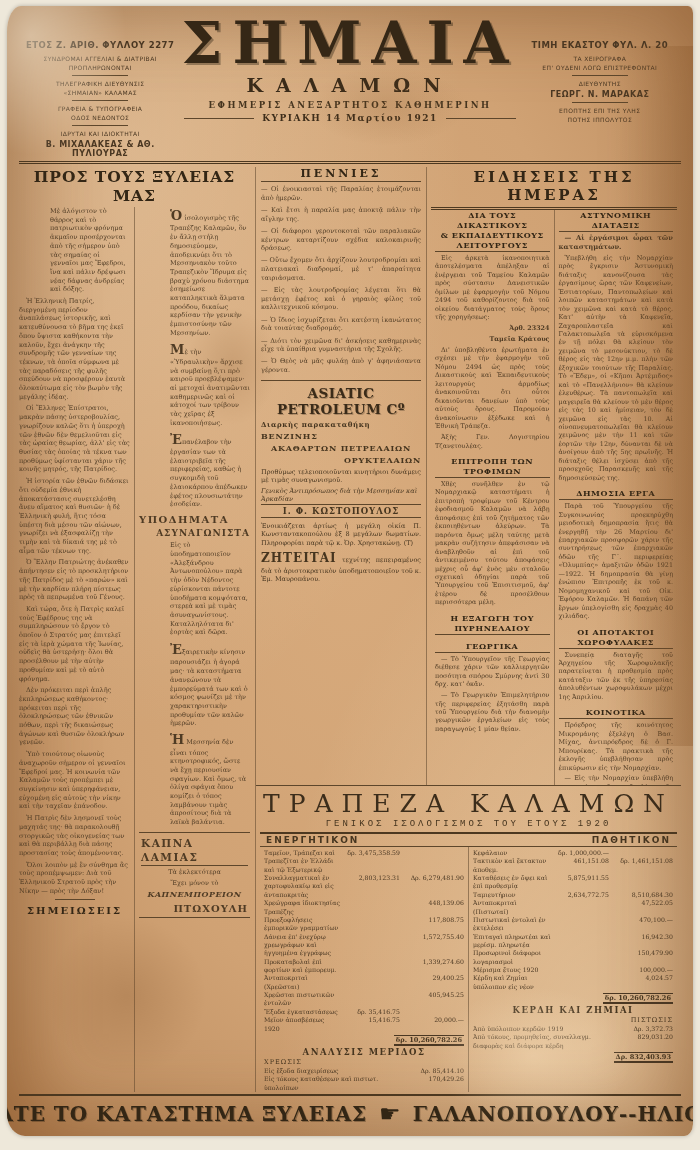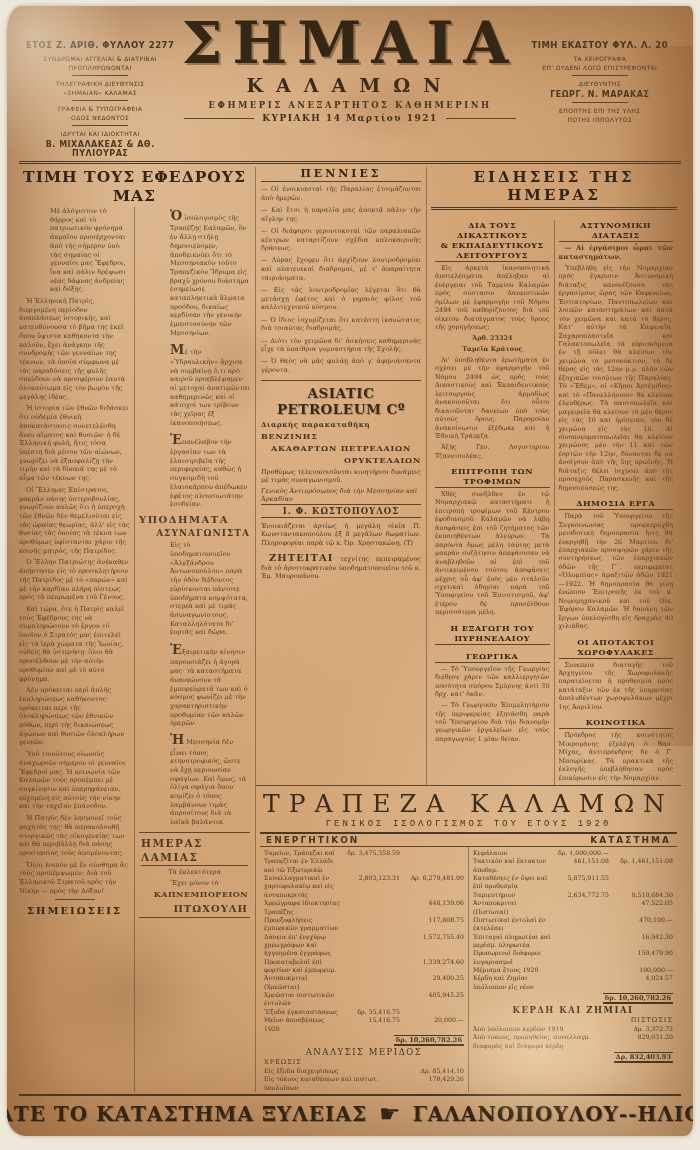--- a/index.html
+++ b/index.html
@@ -55,21 +55,21 @@
   #left-flow p.nodent{text-indent:0;margin-left:31px;}
   #left-flow .orn{border:none;border-top:1px solid #5d462b;width:40px;margin:4px auto;}
   #left-flow h3{font-size:10px;font-weight:bold;letter-spacing:2px;text-align:center;margin:4px 0 3px;color:#33261553;color:#332615;}
   #left-flow p.drop::first-letter{font-size:13px;font-weight:bold;}
   .adblock{break-inside:avoid;margin:4px 0;}
   .adblock .t1{font-size:10px;font-weight:bold;letter-spacing:1.5px;text-align:left;}
   .adblock .t2{font-size:9px;font-weight:bold;letter-spacing:1px;text-align:right;margin:1px 0 2px;}
   #tobacco{border:1px solid #5d462b;border-left:none;border-right:none;padding:3px 2px 2px;break-inside:avoid;margin-top:5px;}
   #tobacco .tt{font-size:10.5px;font-weight:bold;letter-spacing:1.5px;border-bottom:1px solid #5d462b;display:inline-block;padding-bottom:1px;}
   #tobacco .tl{font-size:6.5px;text-align:center;margin-top:2px;}
-  #tobacco .tn{font-size:8px;font-weight:bold;text-align:right;margin-top:2px;letter-spacing:.5px;}
+  #tobacco .tn{font-size:8px;font-weight:bold;text-align:center;margin-top:2px;letter-spacing:.5px;font-style:italic;}
   #tobacco .to{font-size:10px;font-weight:bold;text-align:right;letter-spacing:1px;margin-top:2px;}
 
   
   #right-area{flex:1;display:flex;flex-direction:column;border-left:1px solid rgba(93,70,43,.55);overflow:hidden;}
   #news-row{display:flex;height:618px;overflow:hidden;}
 
   
   #mid{width:170px;padding:0 5px;overflow:hidden;}
   #pennies-title{font-size:11px;font-weight:bold;letter-spacing:3px;text-align:center;color:#332615;
     border-bottom:1px solid #5d462b;padding-bottom:1px;margin-bottom:3px;}
@@ -78,35 +78,35 @@
   #petro-name{font-size:13.5px;font-weight:bold;letter-spacing:.5px;text-align:center;color:#3a2b19;
     font-family:"DejaVu Serif", serif; text-shadow:1px 1px 0 rgba(58,43,25,.3);}
   #petro-sub{font-size:7px;font-weight:bold;text-align:left;margin-top:3px;letter-spacing:.6px;}
   .petro-item{font-size:8px;font-weight:bold;letter-spacing:.8px;margin-top:2px;}
   .pi2{text-align:center;}
   .pi3{text-align:right;}
   #petro-note{font-size:6.5px;line-height:1.3;text-align:justify;margin-top:3px;}
   #agent-label{font-size:6.5px;text-align:left;margin-top:2px;font-style:italic;}
   #agent-name{font-size:8.5px;font-weight:bold;text-align:center;letter-spacing:1px;margin-top:1px;border-top:1px solid #5d462b;border-bottom:1px solid #5d462b;padding:1px 0;}
   #rent-note,#wanted-note{font-size:6.5px;line-height:1.3;text-align:justify;margin-top:4px;}
-  #wanted-note b{font-size:10px;letter-spacing:1px;margin-left:8px;}
+  #wanted-note b{font-size:12px;letter-spacing:1px;}
 
   
   #news{flex:1;padding:0 4px;display:flex;flex-direction:column;overflow:hidden;border-left:1px solid rgba(93,70,43,.55);}
   #news-banner{font-size:15px;font-weight:900;letter-spacing:3px;text-align:center;color:#33261547;color:#332615;
     border-bottom:3px double #4c3820;padding:1px 0 3px;}
-  #news-cols{flex:1;display:flex;overflow:hidden;margin-top:10px;}
+  #news-cols{flex:1;display:flex;overflow:hidden;margin-top:0;}
   .news-col{flex:1;padding:0 4px;overflow:hidden;}
   .news-col + .news-col{border-left:1px solid rgba(93,70,43,.55);}
   .nsec{margin-bottom:6px;}
   .nsec h4{font-size:8px;font-weight:bold;letter-spacing:.6px;text-align:center;color:#33261543;color:#332615;
     border-bottom:1px solid #5d462b;padding-bottom:1px;margin-bottom:2px;line-height:1.25;}
   .nsec .lead{font-size:6.8px;font-weight:bold;text-align:justify;margin:0 0 2px;}
   .nsec p{font-size:6.4px;line-height:1.32;text-align:justify;margin:0 0 2.5px;color:#4f3b24;text-indent:6px;}
-  .nsec p.cb{text-align:center;font-weight:bold;text-indent:0;}
+  .nsec p.cb{text-align:right;font-weight:bold;text-indent:0;}
 
   
   #bank{flex:1;border-top:1px solid #5d462b;padding:3px 4px 0;overflow:hidden;}
   #bank-title{font-size:25px;letter-spacing:9px;text-align:center;color:#3c2d1b;font-weight:normal;}
   #bank-sub{font-size:9px;letter-spacing:3px;text-align:center;margin-top:1px;color:#46351f;font-family:Liberation Mono, monospace;}
   #bank-head{display:flex;border-top:2px solid #4c3820;border-bottom:1px solid #5d462b;margin-top:3px;font-family:"DejaVu Sans", sans-serif;justify-content:flex-end;}
   #bank-head div{flex:1;font-size:9px;font-weight:bold;letter-spacing:2px;padding:1px 6px;}
   #bank-head .r{text-align:right;}
   #bank-body{display:flex;}
   .bpane{flex:1;padding:2px 4px;}
@@ -170,58 +170,58 @@
       <div class="name">ΓΕΩΡΓ. Ν. ΜΑΡΑΚΑΣ</div>
       <div class="sep"></div>
       <div class="tiny">ΕΠΟΠΤΗΣ ΕΠΙ ΤΗΣ ΥΛΗΣ</div>
       <div class="tiny">ΠΟΤΗΣ ΙΠΠΟΛΥΤΟΣ</div>
     </div>
   </div>
 
   <div id="main">
 
     <div id="left">
-      <h1 id="lead-headline">ΤΙΜΗ ΤΟΥΣ ΕΦΕΔΡΟΥΣ ΜΑΣ</h1>
+      <h1 id="lead-headline">ΠΡΟΣ ΤΟΥΣ ΞΥΛΕΙΑΣ ΜΑΣ</h1>
       <div id="left-flow">
           <p class="nodent">Μὲ ἀλόγιστον τὸ θάρρος καὶ τὸ πατριωτικὸν φρόνημα ἀκμαῖον προσέρχονται ἀπὸ τῆς σήμερον ὑπὸ τὰς σημαίας οἱ γενναῖοι μας Ἔφεδροι, ἵνα καὶ πάλιν δρέψωσι νέας δάφνας ἀνδρείας καὶ δόξης.</p>
           <p>Ἡ Ἑλληνικὴ Πατρίς, διεργομένη περίοδον ἀναπλάσεως ἱστορικῆς, καὶ κατευθύνουσα τὸ βῆμα της ἐκεῖ ὅπου ὕψιστα καθήκοντα τὴν καλοῦν, ἔχει ἀνάγκην τῆς συνδρομῆς τῶν γενναίων της τέκνων, τὰ ὁποῖα σύμφωνα μὲ τὰς παραδόσεις τῆς φυλῆς σπεύδουν νὰ προσφέρουν ἑαυτὰ ὁλοκαύτωμα εἰς τὸν βωμὸν τῆς μεγάλης ἰδέας.</p>
+          <p>Οἱ Ἕλληνες Ἐπίστρατοι, μακρὰν πάσης ὑστεροβουλίας, γνωρίζουν καλῶς ὅτι ἡ ὑπεροχὴ τῶν ἐθνῶν δὲν θεμελιοῦται εἰς τὰς ὡραίας θεωρίας, ἀλλ' εἰς τὰς θυσίας τὰς ὁποίας τὰ τέκνα των προθύμως ὑφίστανται χάριν τῆς κοινῆς μητρός, τῆς Πατρίδος.</p>
           <p>Ἡ ἱστορία τῶν ἐθνῶν διδάσκει ὅτι οὐδεμία ἐθνικὴ ἀποκατάστασις συνετελέσθη ἄνευ αἵματος καὶ θυσιῶν· ἡ δὲ Ἑλληνικὴ φυλή, ἥτις τόσα ὑπέστη διὰ μέσου τῶν αἰώνων, γνωρίζει νὰ ἐξασφαλίζῃ τὴν τιμὴν καὶ τὰ δίκαιά της μὲ τὸ αἷμα τῶν τέκνων της.</p>
-          <p>Οἱ Ἕλληνες Ἐπίστρατοι, μακρὰν πάσης ὑστεροβουλίας, γνωρίζουν καλῶς ὅτι ἡ ὑπεροχὴ τῶν ἐθνῶν δὲν θεμελιοῦται εἰς τὰς ὡραίας θεωρίας, ἀλλ' εἰς τὰς θυσίας τὰς ὁποίας τὰ τέκνα των προθύμως ὑφίστανται χάριν τῆς κοινῆς μητρός, τῆς Πατρίδος.</p>
           <p>Ὁ Ἕλλην Πατριώτης ἀνέκαθεν ἀπήντησεν εἰς τὸ προσκλητήριον τῆς Πατρίδος μὲ τὸ «παρών» καὶ μὲ τὴν καρδίαν πλήρη πίστεως πρὸς τὰ πεπρωμένα τοῦ Γένους.</p>
           <p>Καὶ τώρα, ὅτε ἡ Πατρὶς καλεῖ τοὺς Ἐφέδρους της νὰ συμπληρώσουν τὸ ἔργον τὸ ὁποῖον ὁ Στρατός μας ἐπιτελεῖ εἰς τὰ ἱερὰ χώματα τῆς Ἰωνίας, οὐδεὶς θὰ ὑστερήσῃ· ὅλοι θὰ προσέλθουν μὲ τὴν αὐτὴν προθυμίαν καὶ μὲ τὸ αὐτὸ φρόνημα.</p>
           <p>Δὲν πρόκειται περὶ ἁπλῆς ἐκπληρώσεως καθήκοντος· πρόκειται περὶ τῆς ὁλοκληρώσεως τῶν ἐθνικῶν πόθων, περὶ τῆς δικαιώσεως ἀγώνων καὶ θυσιῶν ὁλοκλήρων γενεῶν.</p>
           <p>Ὑπὸ τοιούτους οἰωνοὺς ἀναχωροῦν σήμερον οἱ γενναῖοι Ἔφεδροί μας. Ἡ κοινωνία τῶν Καλαμῶν τοὺς προπέμπει μὲ συγκίνησιν καὶ ὑπερηφάνειαν, εὐχομένη εἰς αὐτοὺς τὴν νίκην καὶ τὴν ταχεῖαν ἐπάνοδον.</p>
           <p>Ἡ Πατρὶς δὲν λησμονεῖ τοὺς μαχητάς της· θὰ παρακολουθῇ στοργικῶς τὰς οἰκογενείας των καὶ θὰ περιβάλλῃ διὰ πάσης προστασίας τοὺς ἀπομένοντας.</p>
           <p>Ὅλοι λοιπὸν μὲ ἓν σύνθημα ἂς τοὺς προπέμψωμεν: Διὰ τοῦ Ἑλληνικοῦ Στρατοῦ πρὸς τὴν Νίκην — πρὸς τὴν Δόξαν!</p>
           <hr class="orn">
           <h3>ΣΗΜΕΙΩΣΕΙΣ</h3>
           <p class="drop nodent">Ὁ ἰσολογισμὸς τῆς Τραπέζης Καλαμῶν, ὃν ἐν ἄλλῃ στήλῃ δημοσιεύομεν, ἀποδεικνύει ὅτι τὸ Μεσσηνιακὸν τοῦτο Τραπεζικὸν Ἵδρυμα εἰς βραχὺ χρόνου διάστημα ἐσημείωσε καταπληκτικὰ ἅλματα προόδου, δικαίως κερδίσαν τὴν γενικὴν ἐμπιστοσύνην τῶν Μεσσηνίων.</p>
           <p class="drop nodent">Μὲ τὴν «Ὑδραυλικὴν» ἄρχισε νὰ συμβαίνῃ ὅ,τι πρὸ καιροῦ προεβλέψαμεν· αἱ μετοχαὶ ἀνατιμῶνται καθημερινῶς καὶ οἱ κάτοχοί των τρίβουν τὰς χεῖρας ἐξ ἱκανοποιήσεως.</p>
           <p class="drop nodent">Ἐπανέλαβον τὴν ἐργασίαν των τὰ ἐλαιοτριβεῖα τῆς περιφερείας, καθὼς ἡ συγκομιδὴ τοῦ ἐλαιοκάρπου ἀπέδωκεν ἐφέτος πλουσιωτάτην ἐσοδείαν.</p>
           <div class="adblock">
             <div class="t1">ΥΠΟΔΗΜΑΤΑ</div>
             <div class="t2">ΑΣΥΝΑΓΩΝΙΣΤΑ</div>
             <p class="nodent">Εἰς τὸ ὑποδηματοποιεῖον «Ἀλεξάνδρου Ἀντωνοπούλου» παρὰ τὴν ὁδὸν Νέδοντος εὑρίσκονται πάντοτε ὑποδήματα κομψότατα, στερεὰ καὶ μὲ τιμὰς ἀσυναγωνίστους. Καταλληλότατα δι' ἑορτὰς καὶ δῶρα.</p>
           </div>
           <p class="drop nodent">Ἐξαιρετικὴν κίνησιν παρουσιάζει ἡ ἀγορά μας· τὰ καταστήματα ἀνανεώνουν τὰ ἐμπορεύματά των καὶ ὁ κόσμος ψωνίζει μὲ τὴν χαρακτηριστικὴν προθυμίαν τῶν καλῶν ἡμερῶν.</p>
           <p class="drop nodent">Ἡ Μεσσηνία δὲν εἶναι τόπος κτηνοτροφικός, ὥστε νὰ ἔχῃ περιουσίαν σφαγίων. Καὶ ὅμως, τὰ ὀλίγα σφάγια ὅπου κομίζει ὁ τόπος λαμβάνουν τιμὰς ἀπροσίτους διὰ τὰ λαϊκὰ βαλάντια.</p>
-          <div id="tobacco"><div class="tt">ΗΜΕΡΑΣ ΛΑΜΙΑΣ</div><div class="tl">Τὰ ἐκλεκτότερα</div><div class="tl">Ἔχει μόνον τὸ</div><div class="tn">ΚΑΠΝΕΜΠΟΡΕΙΟΝ</div><div class="to">ΠΤΩΧΟΥΛΗ</div></div>
+          <div id="tobacco"><div class="tt">ΚΑΠΝΑ ΛΑΜΙΑΣ</div><div class="tl">Τὰ ἐκλεκτότερα</div><div class="tl">Ἔχει μόνον τὸ</div><div class="tn">ΚΑΠΝΕΜΠΟΡΕΙΟΝ</div><div class="to">ΠΤΩΧΟΥΛΗ</div></div>
         </div>
     </div>
 
     <div id="right-area">
       <div id="news-row">
 
         <div id="mid">
           <h3 id="pennies-title">ΠΕΝΝΙΕΣ</h3>
           <div>
               <p class="penny">— Οἱ ἐνοικιασταὶ τῆς Παραλίας ἑτοιμάζονται ἀπὸ ἡμερῶν.</p>
               <p class="penny">— Καὶ ἔτσι ἡ παραλία μας ἀποκτᾷ πάλιν τὴν αἴγλην της.</p>
               <p class="penny">— Οἱ διάφοροι γεροντοκοταὶ τῶν παραλιακῶν κέντρων καταρτίζουν σχέδια καλοκαιρινῆς δράσεως.</p>
-              <p class="penny">— Λύρας ἔχομεν ὅτι ἀρχίζουν λουτροδρομίαι καὶ πλατειακαὶ διαδρομαί, μὲ τ' ἀπαραίτητα ταιριάσματα.</p>
+              <p class="penny">— Οὕτω ἔχομεν ὅτι ἀρχίζουν λουτροδρομίαι καὶ πλατειακαὶ διαδρομαί, μὲ τ' ἀπαραίτητα ταιριάσματα.</p>
               <p class="penny">— Εἰς τὰς λουτροδρομίας λέγεται ὅτι θὰ μετάσχῃ ἐφέτος καὶ ὁ γηραιὸς φίλος τοῦ καλλιτεχνικοῦ κόσμου.</p>
               <p class="penny">— Ὁ ἴδιος ἰσχυρίζεται ὅτι κατέστη ἱκανώτατος διὰ τοιαύτας διαδρομάς.</p>
               <p class="penny">— Διότι τὸν χειμῶνα δι' ἀσκήσεις καθημερινὰς εἶχε τὰ ὑπαίθρια γυμναστήρια τῆς Σχολῆς.</p>
               <p class="penny">— Ὁ Θεὸς νὰ μᾶς φυλάῃ ἀπὸ γ' ἀφηνιάσαντα γέροντα.</p>
             </div>
           <hr>
           <div id="petro-name">ASIATIC PETROLEUM Cº</div>
           <div id="petro-sub">Διαρκὴς παρακαταθήκη</div>
           <div class="petro-item">ΒΕΝΖΙΝΗΣ</div>
           <div class="petro-item pi2">ΑΚΑΘΑΡΤΩΝ ΠΕΤΡΕΛΑΙΩΝ</div>
@@ -280,21 +280,21 @@
               </div>
           </div>
         </div>
       </div>
 
       <div id="bank">
         <div id="bank-title">ΤΡΑΠΕΖΑ ΚΑΛΑΜΩΝ</div>
         <div id="bank-sub">ΓΕΝΙΚΟΣ ΙΣΟΛΟΓΙΣΜΟΣ ΤΟΥ ΕΤΟΥΣ 1920</div>
         <div id="bank-head">
           <div>ΕΝΕΡΓΗΤΙΚΟΝ</div>
-          <div class="r">ΚΑΤΑΣΤΗΜΑ</div>
+          <div class="r">ΠΑΘΗΤΙΚΟΝ</div>
         </div>
         <div id="bank-body">
           <div class="bpane l">
             <div>
                 <div class="brow">
                   <span class="lab">Ταμεῖον, Τράπεζαι καὶ Τραπεζῖται ἐν Ἑλλάδι καὶ τῷ Ἐξωτερικῷ</span>
                   <span class="a1">δρ. 3,475,358.59</span>
                   <span class="a2"></span>
                 </div>
                 <div class="brow">
@@ -339,21 +339,21 @@
                 </div>
                 <div class="brow">
                   <span class="lab">Μεῖον ἀποσβέσεως 1920</span>
                   <span class="a1">15,416.75</span>
                   <span class="a2">20,000.—</span>
                 </div>
               </div>
             <div class="btotal">
                 <span>δρ. 10,260,782.26</span>
               </div>
-            <div class="subcap" style="text-align:center;font-weight:normal;font-size:8.5px;letter-spacing:1.5px;"><span>ΑΝΑΛΥΣΙΣ ΜΕΡΙΔΟΣ</span></div>
+            <div class="subcap" style="text-align:center;font-weight:bold;font-size:8.5px;letter-spacing:1.5px;"><span>ΑΝΑΛΥΣΙΣ ΜΕΡΙΔΟΣ</span></div>
             <div class="subcap">ΧΡΕΩΣΙΣ</div>
             <div>
                 <div class="brow">
                   <span class="lab">Εἰς ἔξοδα διαχειρίσεως</span>
                   <span class="a2">Δρ. 85,414.10</span>
                 </div>
                 <div class="brow">
                   <span class="lab">Εἰς τόκους καταθέσεων καὶ πιστωτ. ὑπολοίπων</span>
                   <span class="a2">170,429.26</span>
                 </div>

